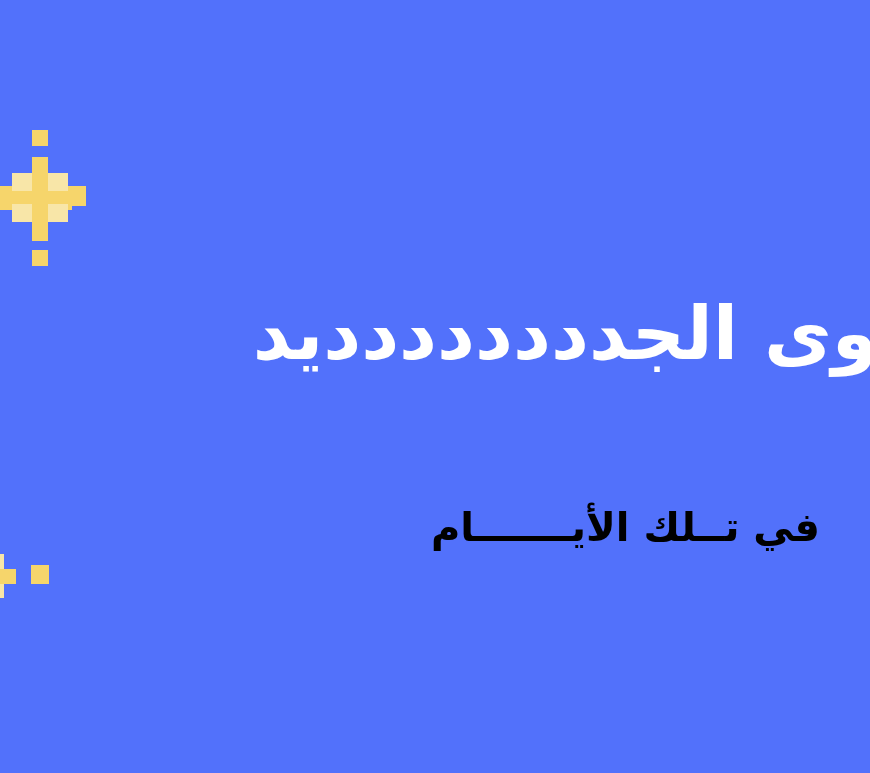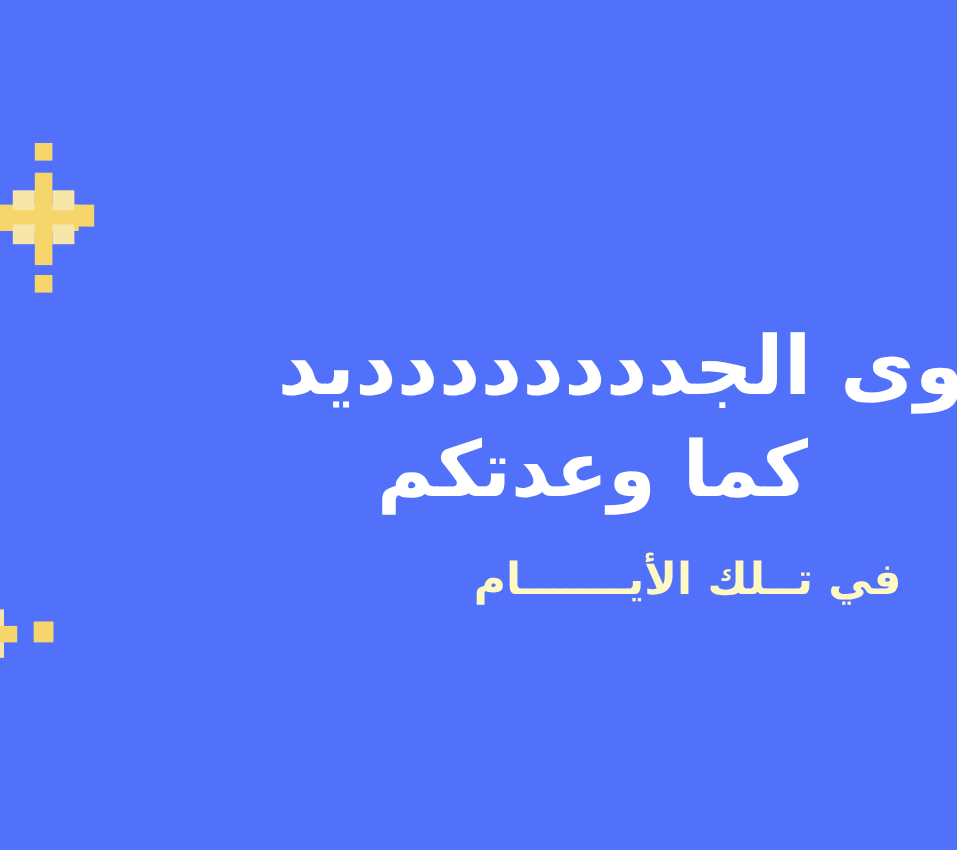--- a/index.html
+++ b/index.html
@@ -62,21 +62,21 @@
     top: 392px;
     right: 135px;
     font-size: 70px;
   }
 
   #subtitle {
     position: absolute;
     top: 504px;
     right: 50px;
     white-space: nowrap;
-    color: #fef9c3;
+    color: #000000;
     font-weight: 700;
     font-size: 40px;
     line-height: 1.15;
     direction: rtl;
     unicode-bidi: isolate;
     font-family: "DejaVu Sans", "Liberation Sans", sans-serif;
   }
 </style>
 </head>
 <body>
@@ -107,19 +107,18 @@
     <div class="px" style="left:14px; top:30px; width:16px; height:16px; background:#f8e6a8;"></div>
     <div class="px" style="left:6px;  top:17px; width:36px; height:15px; background:#f6d56b;"></div>
   </div>
 
   <div class="px" id="sparkle-satellite-bottom" style="position:absolute; left:31px; top:565px; width:18px; height:19px; background:#f6d56b;"></div>
 
   <div id="text-block">
 
     <div class="headline-line" id="headline-line-1">نوى الجدددددددديد</div>
 
-    <div class="headline-line" id="headline-line-2">كما وعدتكم</div>
 
     <div id="subtitle">في تــلك الأيـــــــام</div>
 
   </div>
 
 </div>
 
 </body></html>

